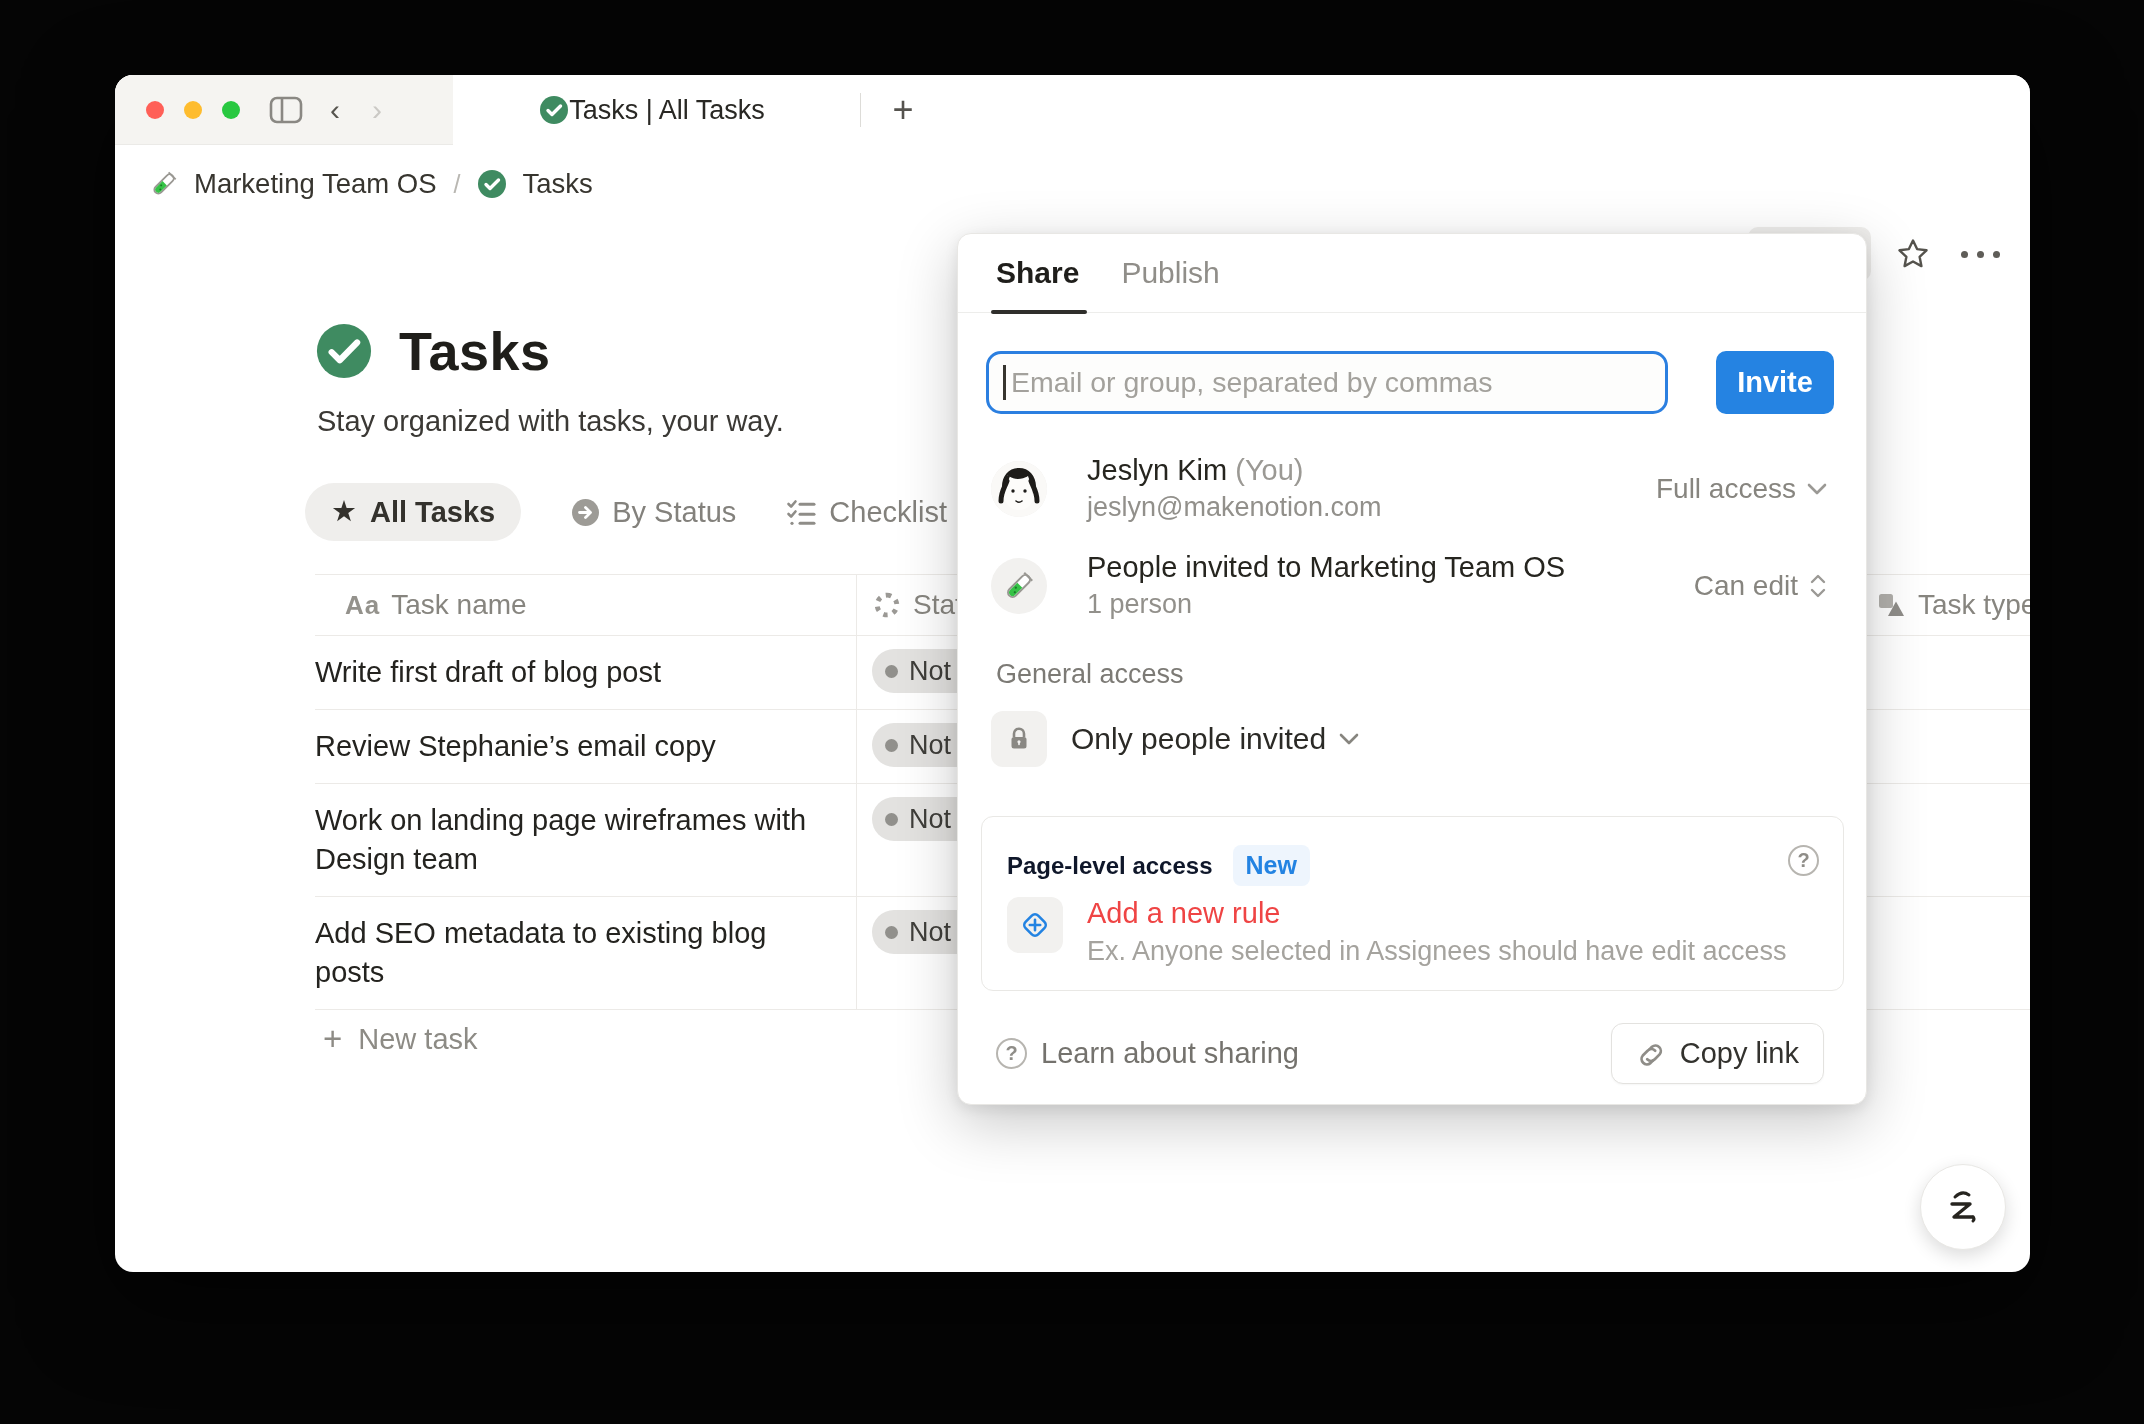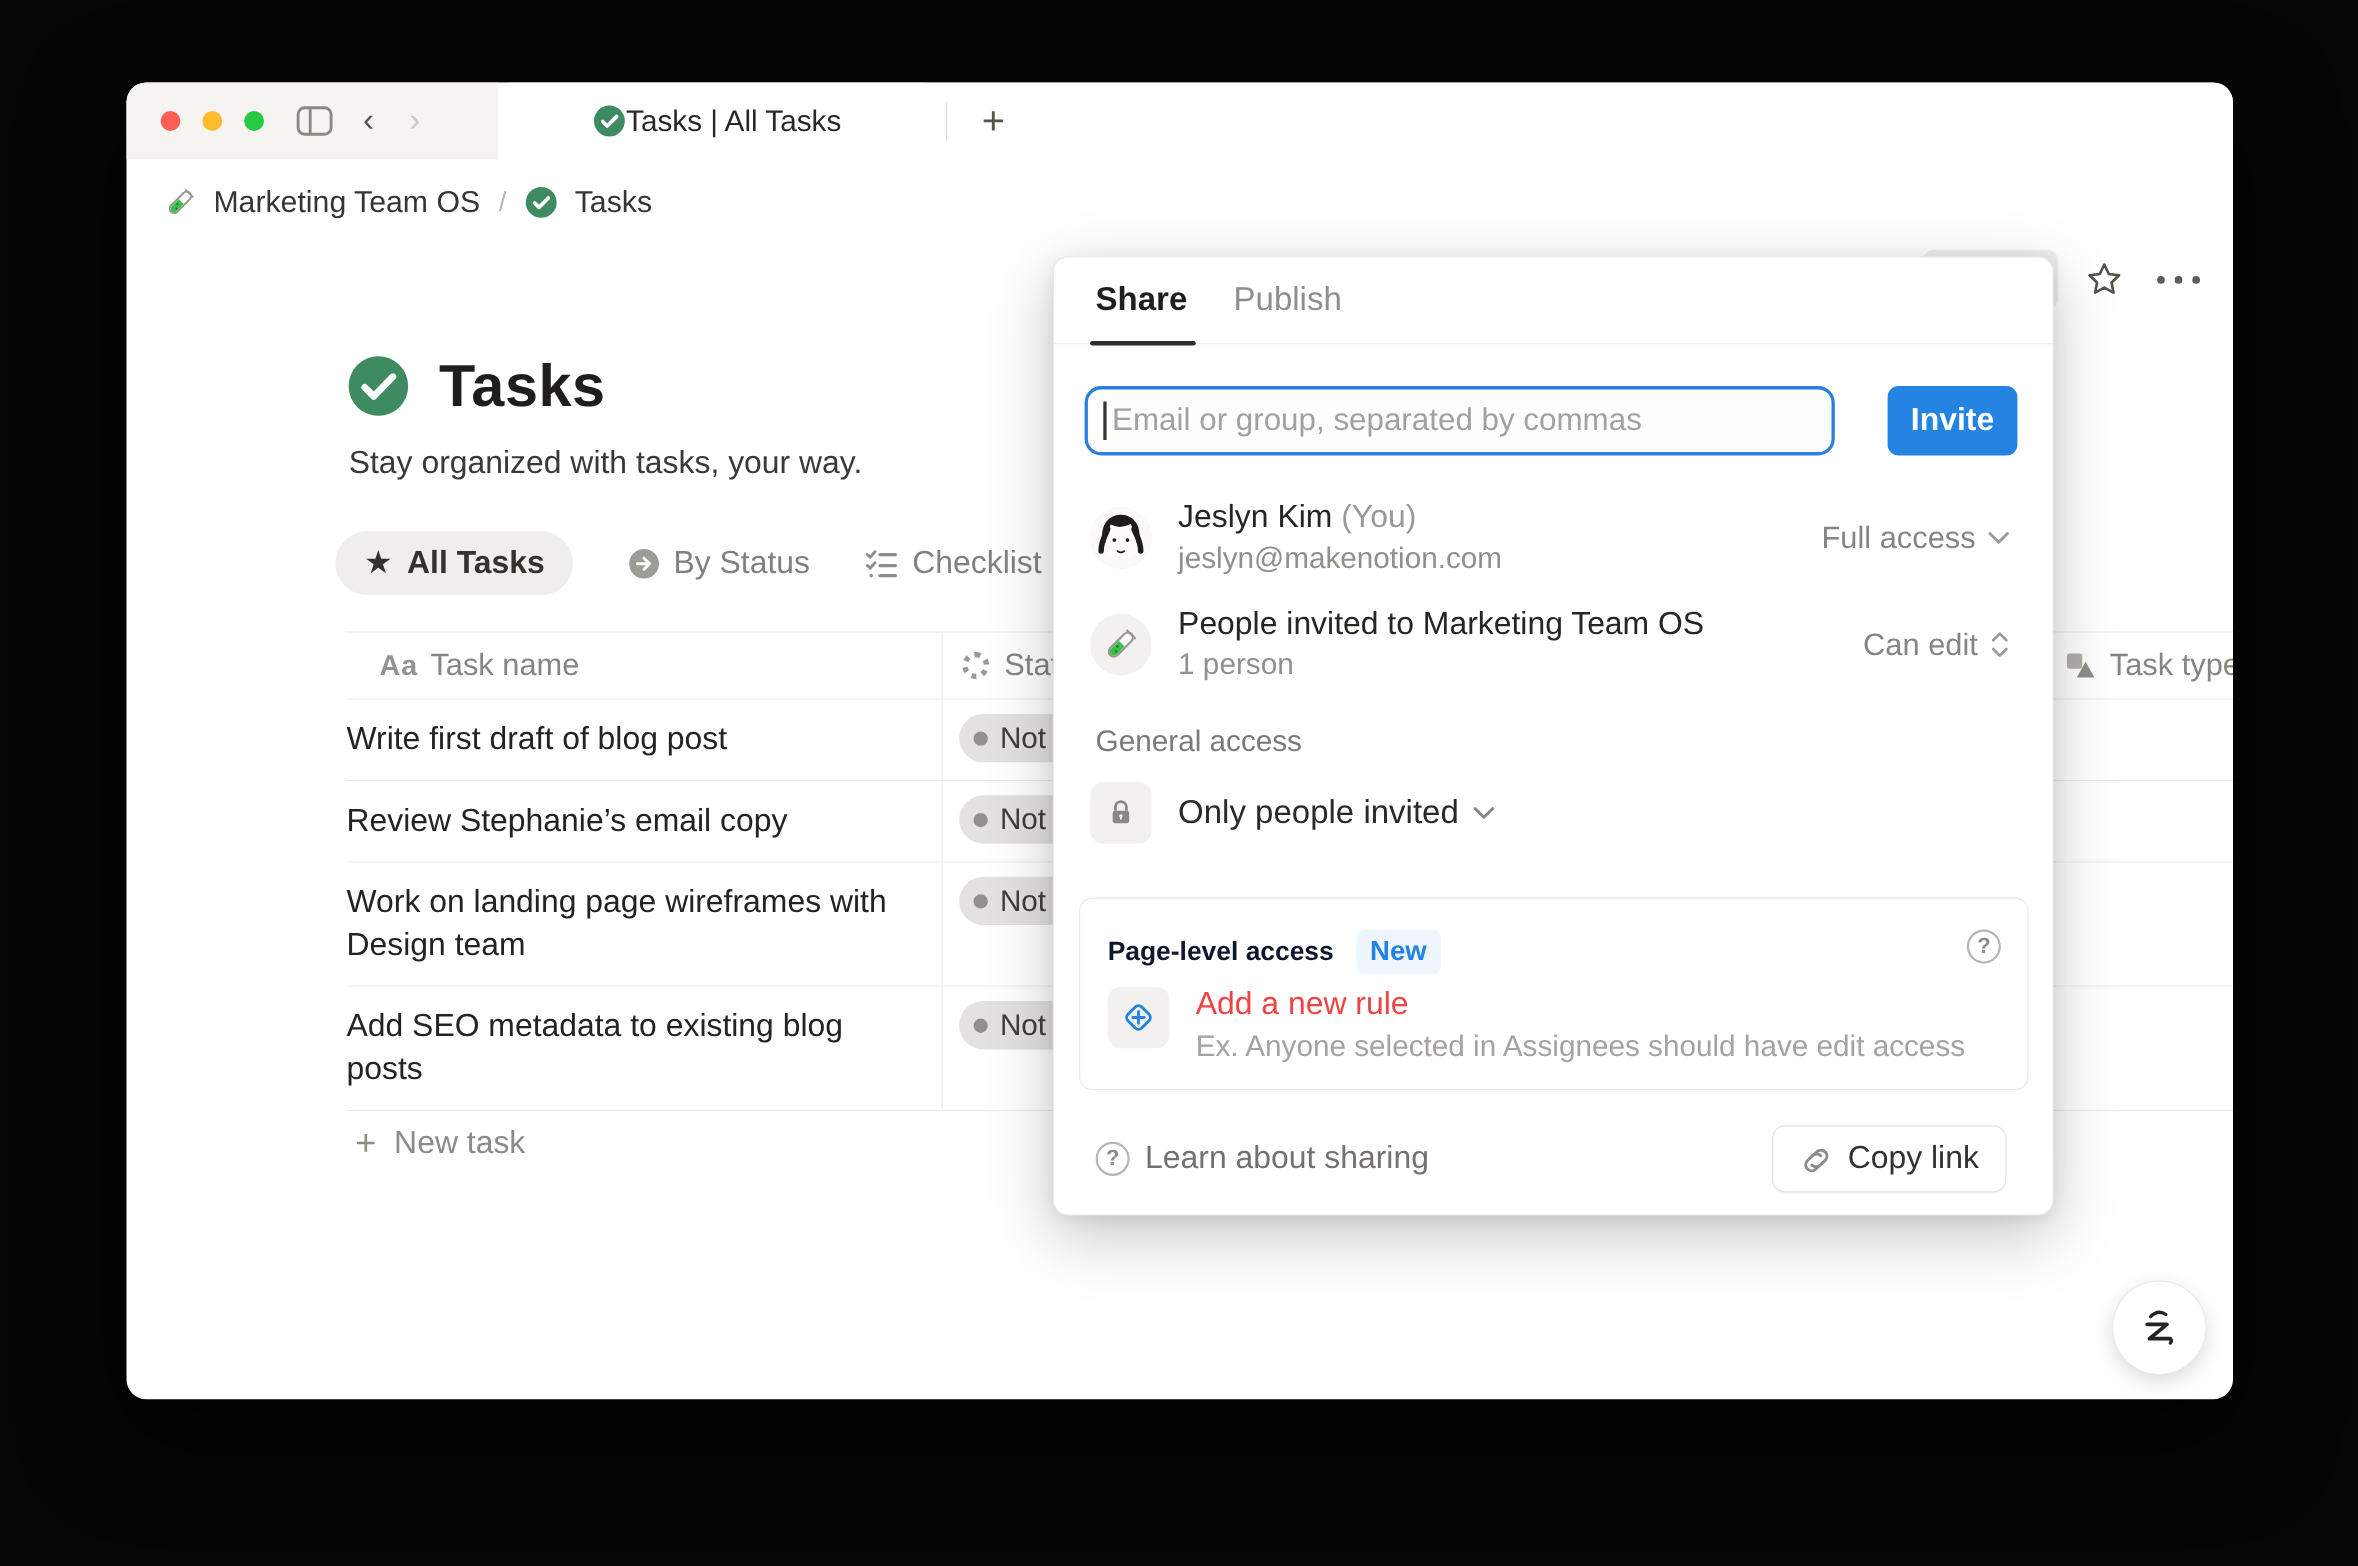--- a/index.html
+++ b/index.html
@@ -95,21 +95,21 @@
     width:100%; height:63px; border:3px solid #2b7fe0; border-radius:15px; background:#fdfdfc;
     padding:0 20px 0 22px; font-size:28.5px; color:#0f172a; outline:none;
     font-family:"Liberation Sans", sans-serif;
   }
   .invite-input::placeholder { color:#a3a19c; }
   .caret { position:absolute; left:17px; top:14px; width:2.5px; height:35px; background:#37352f; animation:blink 1.1s steps(1) infinite; }
   @keyframes blink { 50% { opacity:0; } }
   .invite-btn { width:118px; height:63px; background:#2583e2; border:none; border-radius:10px;
     color:#ffffff; font-size:29px; font-weight:600; font-family:"Liberation Sans", sans-serif;margin-left:28px; }
   .member-row { position:absolute; left:33px; right:38px; display:flex; align-items:center; }
-  .member-row .info { margin-left:24px; }
+  .member-row .info { margin-left:40px; }
   .m-name { font-size:29px; color:#26251f; font-weight:500; }
   .m-name .you { color:#9b9994; font-weight:400; }
   .m-sub { font-size:27px; color:#92908b; margin-top:5px; }
   .m-right { margin-left:auto; display:flex; align-items:center; gap:10px; font-size:28px; color:#87857f; }
   .avatar { width:56px; height:56px; border-radius:50%; overflow:hidden; flex:0 0 auto; background:#f2f1ef;
     display:flex; align-items:center; justify-content:center; }
   .ga-label { position:absolute; left:38px; top:425px; font-size:27px; font-weight:500; color:#7c7a75; }
   .ga-row { position:absolute; left:33px; right:38px; top:477px; display:flex; align-items:center; }
   .tile { width:56px; height:56px; border-radius:12px; background:#f2f1ef; display:flex; align-items:center; justify-content:center; flex:0 0 auto; }
   .ga-value { margin-left:24px; font-size:30px; color:#2b2a26; display:flex; align-items:center; gap:12px; }

